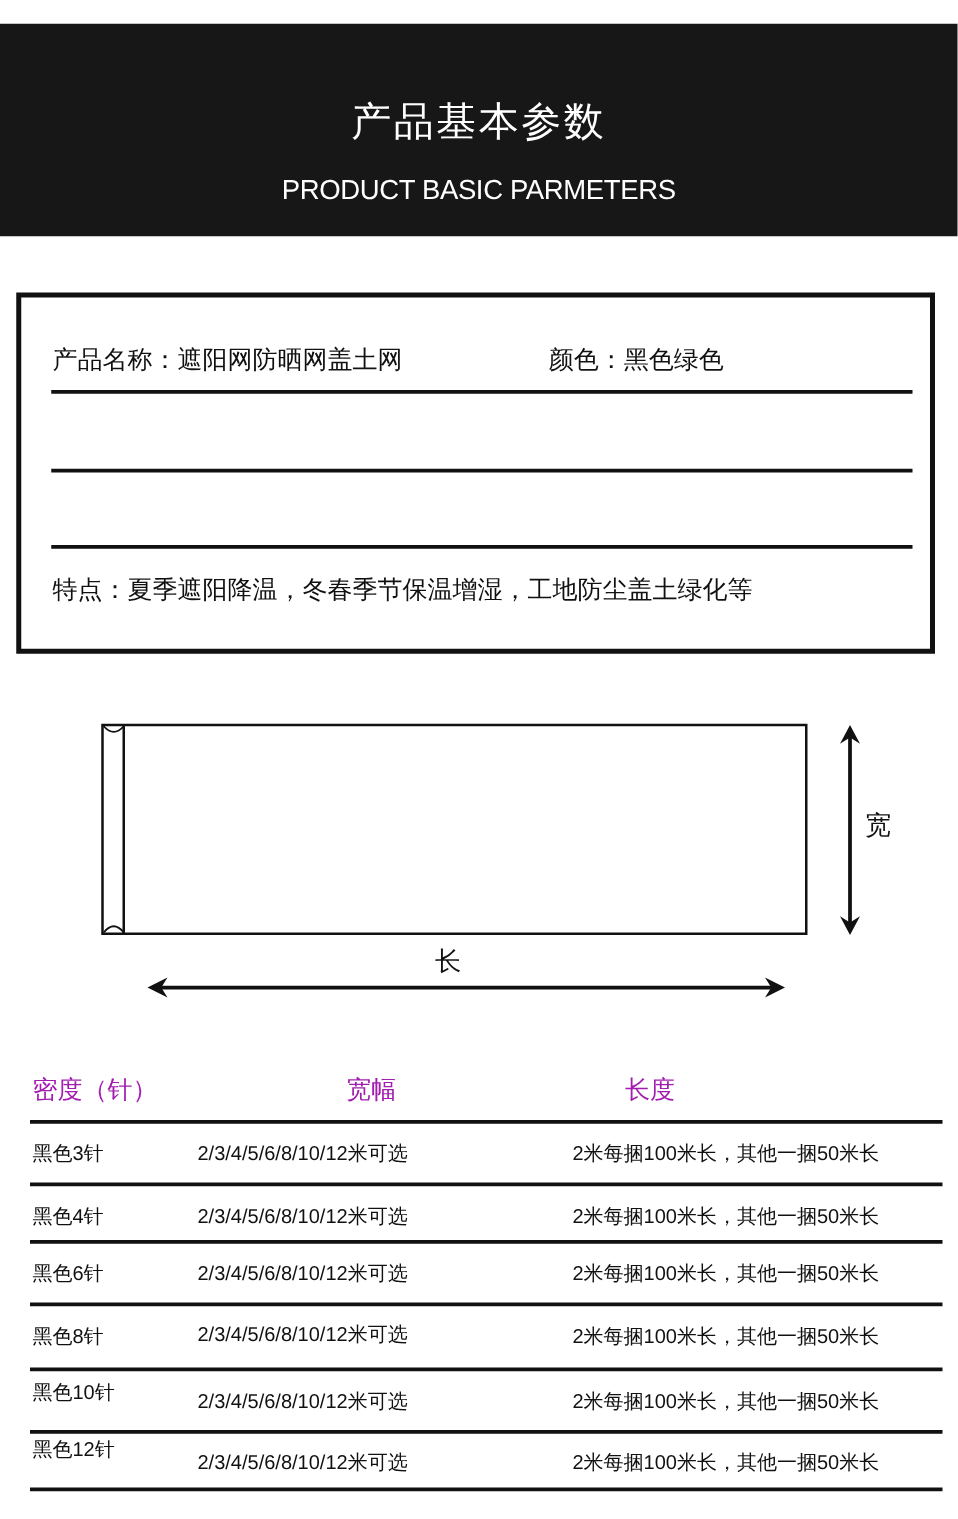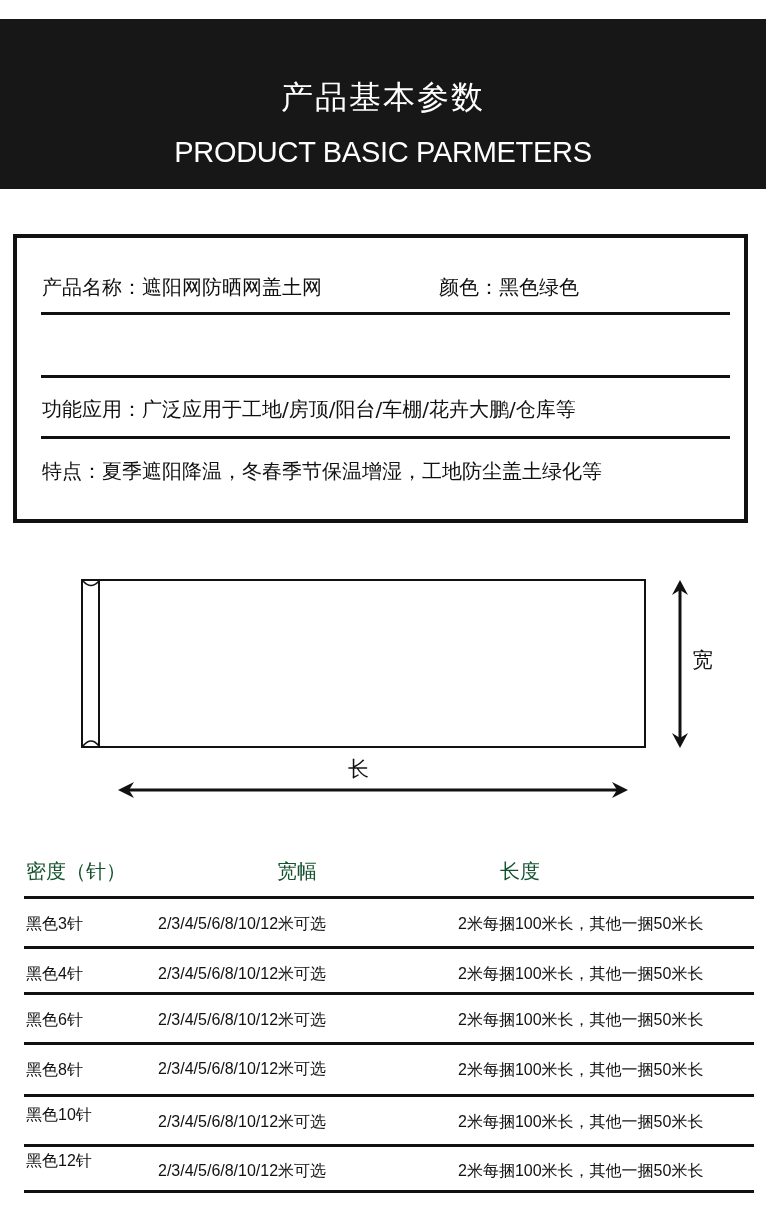--- a/index.html
+++ b/index.html
@@ -1,50 +1,49 @@
 <!DOCTYPE html>
 <html><head>
 <meta charset="utf-8">
 <style>
   html, body { margin:0; padding:0; }
   body { width:766px; height:1215px; background:#ffffff; position:relative; overflow:hidden;
          font-family: "DejaVu Sans", "Liberation Sans", sans-serif; color:#111; }
   .hdr { position:absolute; left:0; top:19px; width:766px; height:170px; background:#171717; color:#fff; text-align:center; }
   .hdr .cn { position:absolute; left:0; right:0; top:48px; font-size:32px; font-weight:300; letter-spacing:2px; line-height:60px; }
-  .hdr .en { position:absolute; left:0; right:0; top:120px; font-size:29px; font-family:"Liberation Sans", sans-serif; letter-spacing:-0.3px; line-height:26px; }
+  .hdr .en { position:absolute; left:0; right:0; top:120px; font-size:22px; font-family:"Liberation Sans", sans-serif; letter-spacing:-0.3px; line-height:26px; }
   .box { position:absolute; left:13px; top:234px; width:727px; height:281px; border:4px solid #111; background:#fff; }
   .box .row { position:absolute; left:25px; right:14px; height:30px; font-size:20px; line-height:30px; white-space:nowrap; }
   .box .sep { position:absolute; left:24px; right:14px; height:3px; background:#111; }
   .box .right { position:absolute; left:397px; }
   .diagram { position:absolute; left:0; top:560px; width:766px; height:250px; }
   .diagram svg { position:absolute; left:0; top:0; }
   .lbl { position:absolute; font-size:21px; line-height:24px; }
   .tbl { position:absolute; left:0; top:850px; width:766px; }
-  .th { position:absolute; font-size:20px; color:#14532d; line-height:26px; top:8px; }
+  .th { position:absolute; font-size:20px; color:#a21caf; line-height:26px; top:8px; }
   .line { position:absolute; left:24px; width:730px; height:3px; background:#111; }
   .cell { position:absolute; font-size:16px; line-height:22px; white-space:nowrap; font-family:"Liberation Sans", sans-serif; }
 </style>
 </head>
 <body>
 
 <div class="hdr">
   <div class="cn">产品基本参数</div>
   <div class="en">PRODUCT BASIC PARMETERS</div>
 </div>
 
 <div class="box">
   <div class="row" style="top:34px;">
     <span>产品名称：遮阳网防晒网盖土网</span>
     <span class="right">颜色：黑色绿色</span>
   </div>
   <div class="sep" style="top:74px;"></div>
   <div class="row" style="top:96px;">
   </div>
   <div class="sep" style="top:137px;"></div>
-  <div class="row" style="top:156px;">功能应用：广泛应用于工地/房顶/阳台/车棚/花卉大鹏/仓库等</div>
   <div class="sep" style="top:198px;"></div>
   <div class="row" style="top:218px;">特点：夏季遮阳降温，冬春季节保温增湿，工地防尘盖土绿化等</div>
 </div>
 
 <div class="diagram">
   <svg width="766" height="250" viewBox="0 0 766 250">
     <rect x="82" y="20" width="563" height="167" fill="#fff" stroke="#111" stroke-width="2"></rect>
     <line x1="99" y1="20" x2="99" y2="187" stroke="#111" stroke-width="2"></line>
     <path d="M83 21 Q91 30 99 21" fill="none" stroke="#111" stroke-width="1.5"></path>
     <path d="M83 186 Q91 176 99 186" fill="none" stroke="#111" stroke-width="1.5"></path>

